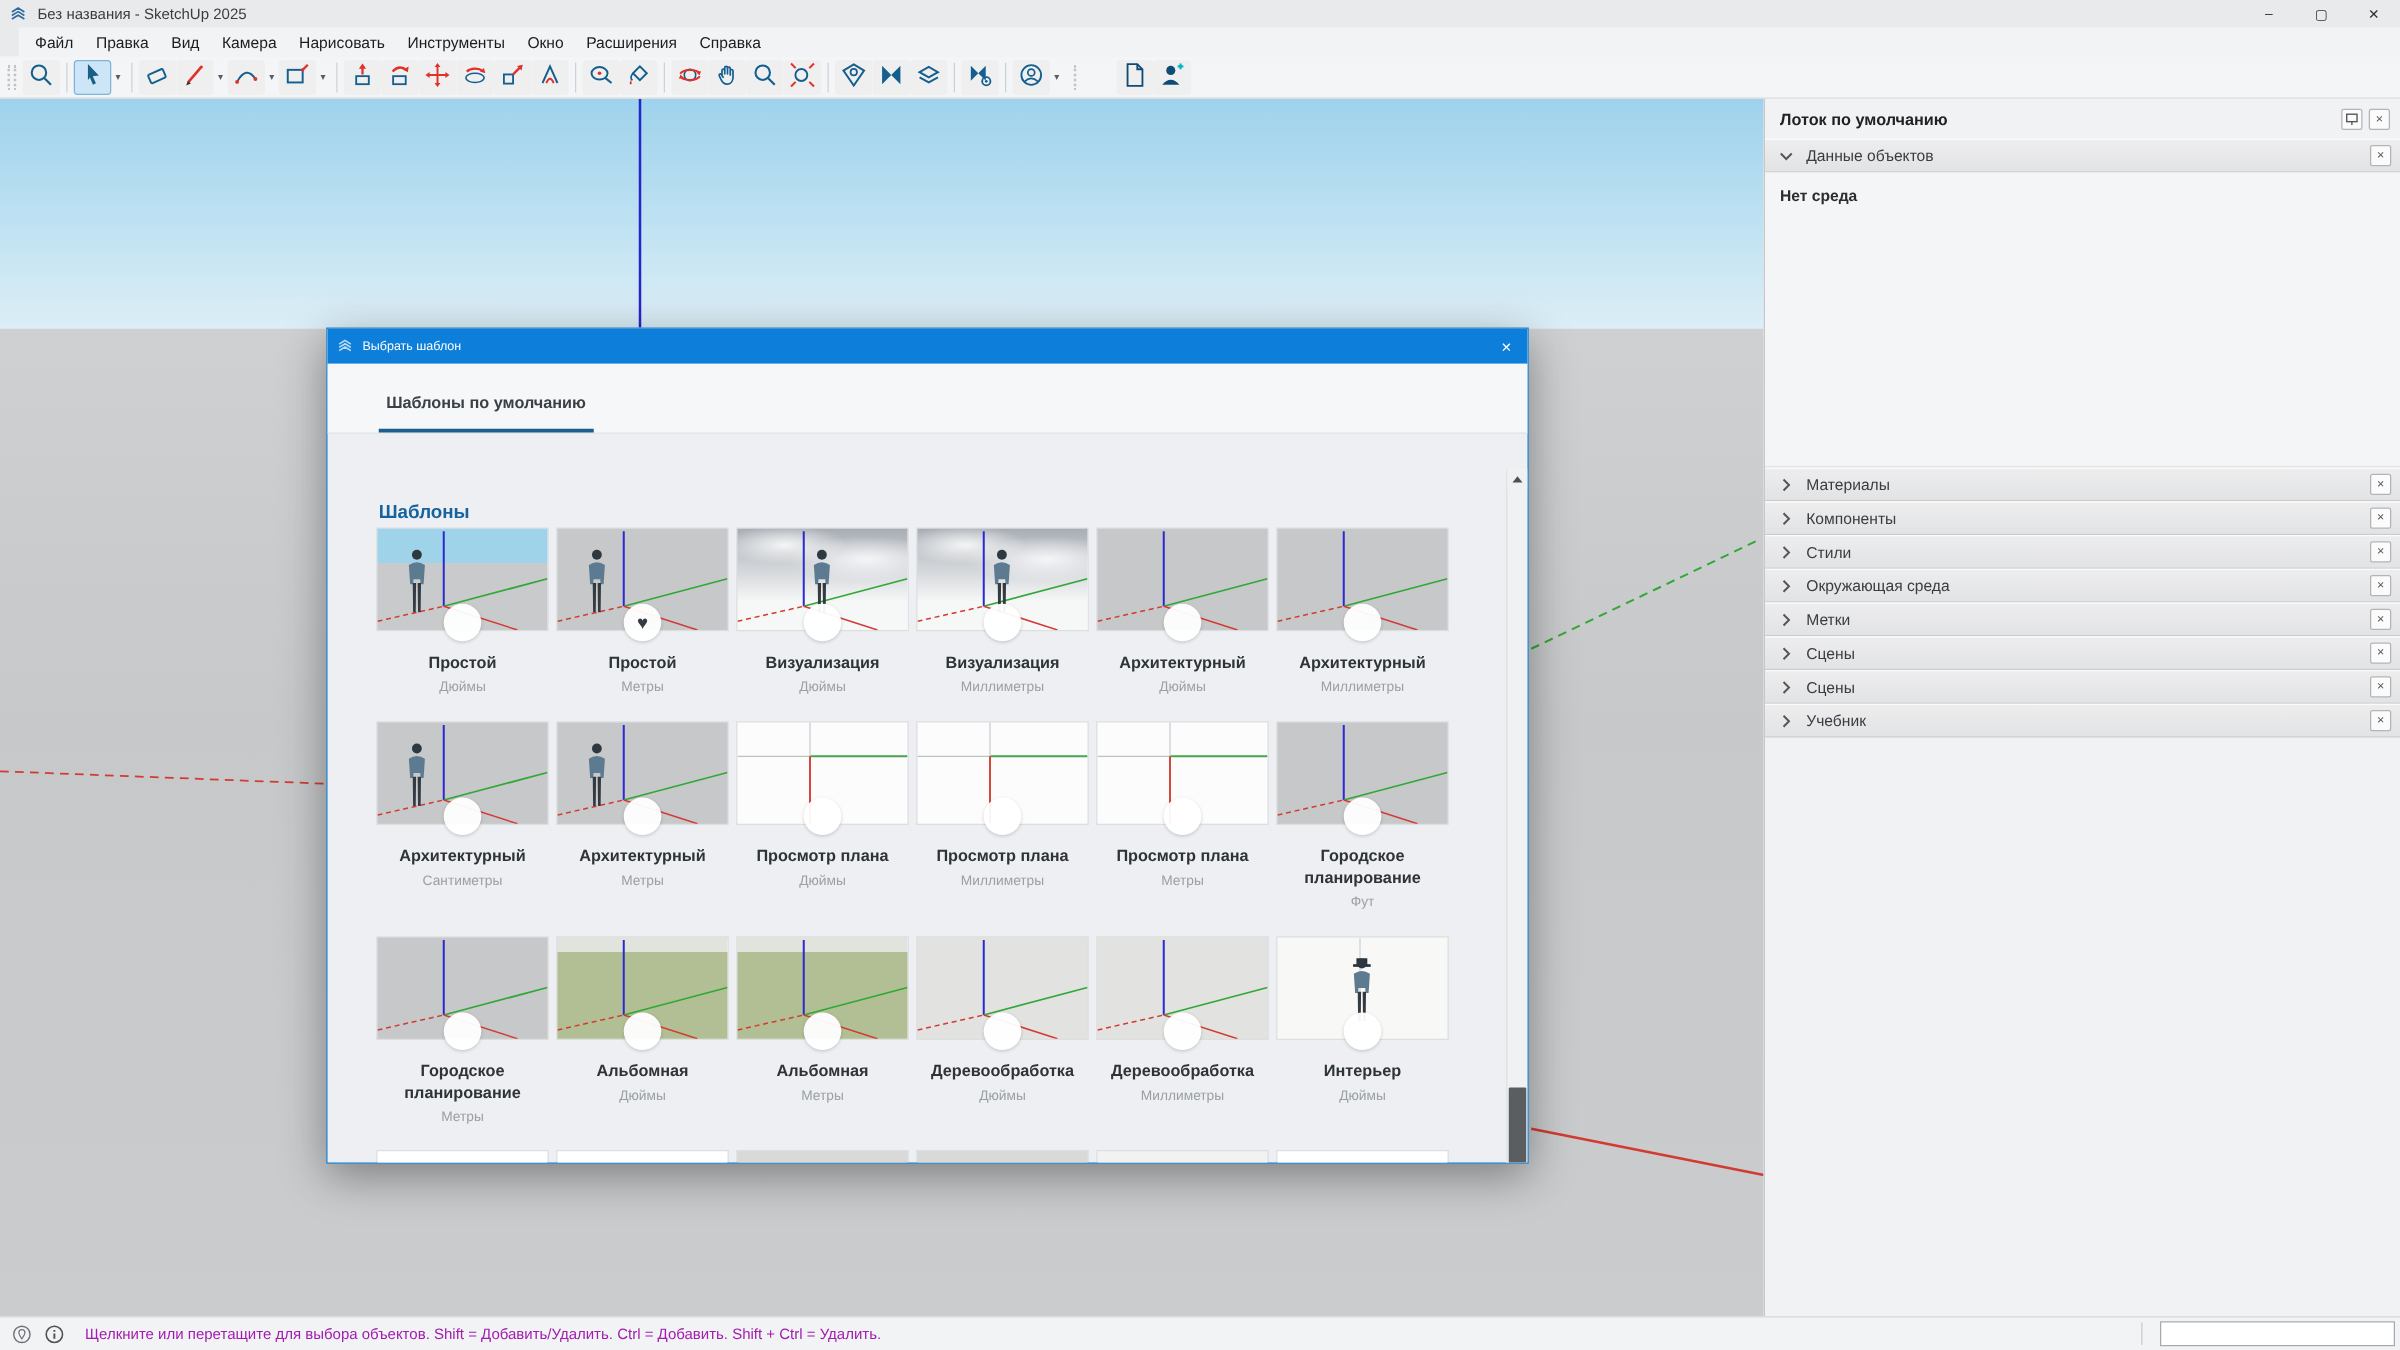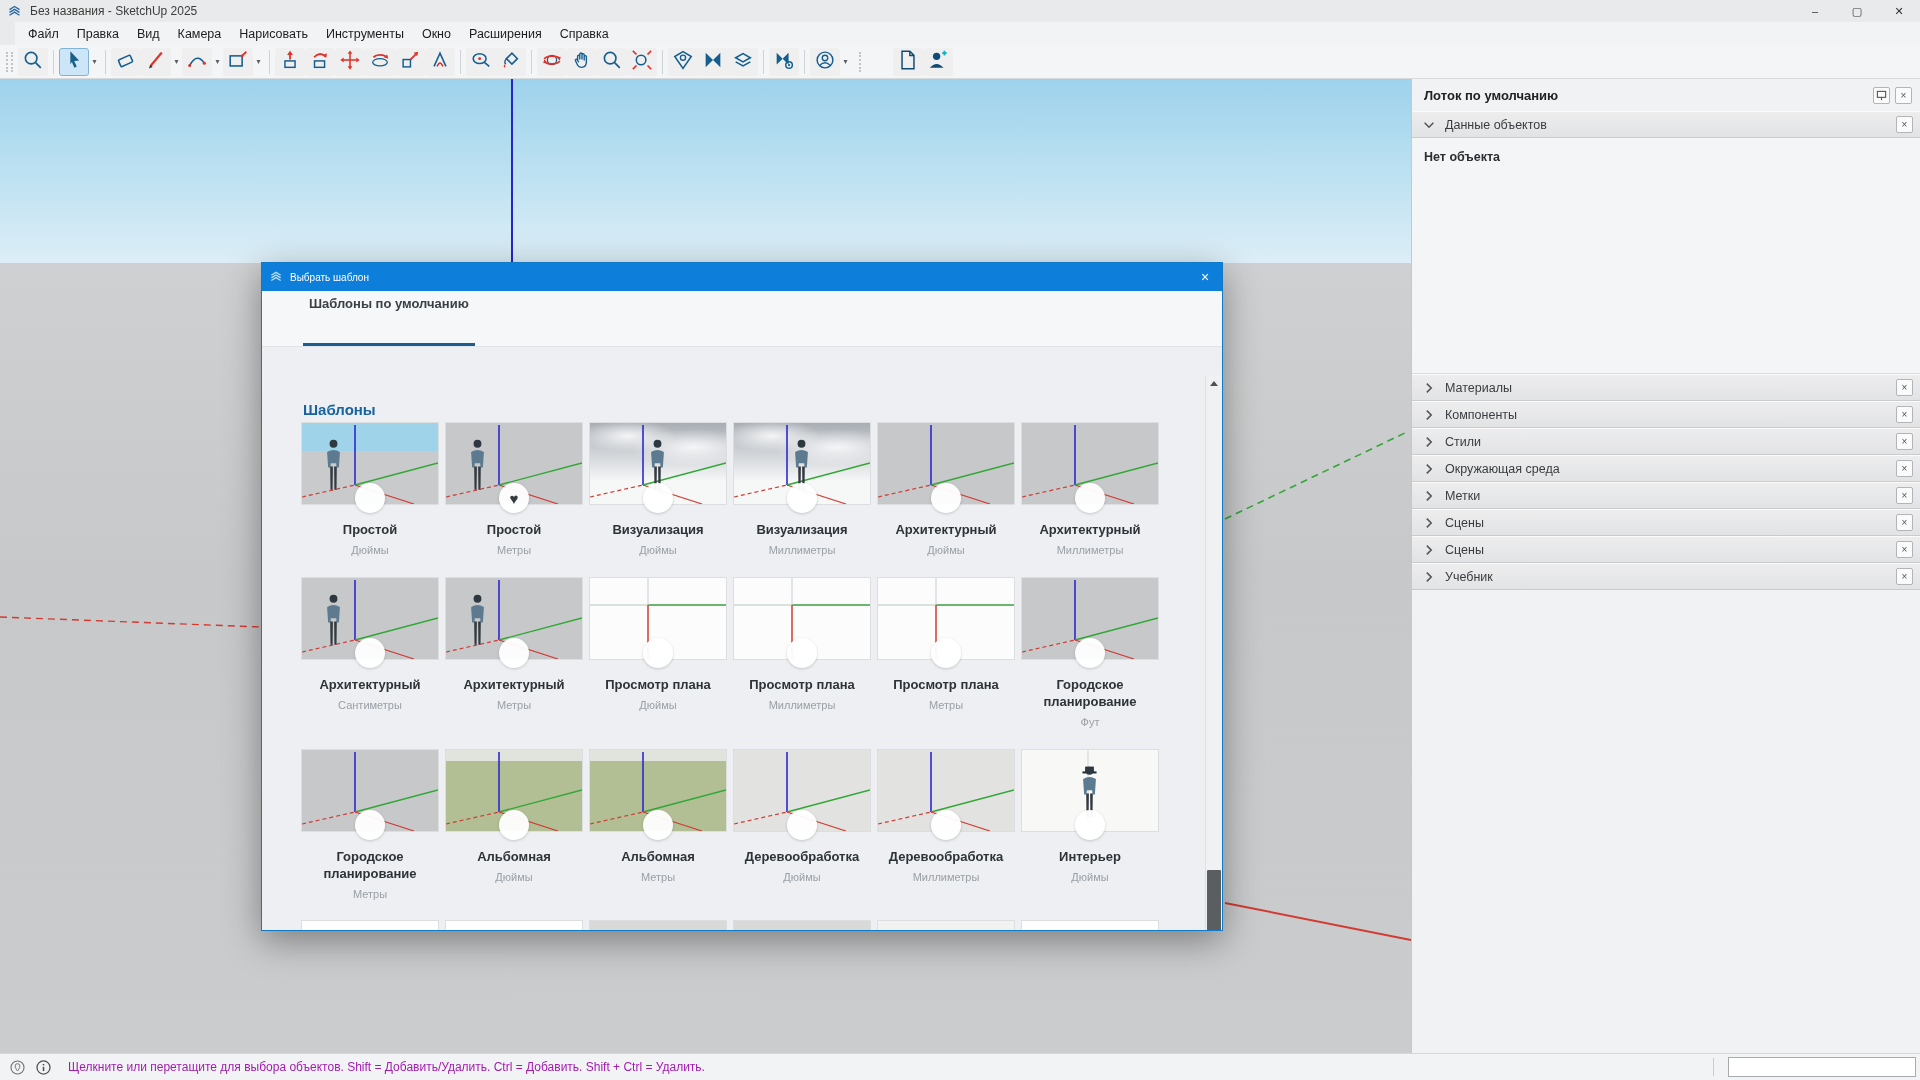--- a/index.html
+++ b/index.html
@@ -65,21 +65,21 @@
 
   
   .dialog{position:absolute;left:261px;top:262px;width:962px;height:669px;background:#edeff2;
     border:1px solid #1079c8;box-shadow:0 10px 34px rgba(0,0,0,.38);overflow:hidden;}
   .dlg-titlebar{height:28px;background:#0d7ed9;display:flex;align-items:center;color:#fff;}
   .dlg-titlebar .logo{width:14px;height:14px;margin-left:7px;opacity:.9;}
   .dlg-title{font-size:10px;margin-left:7px;}
   .dlg-close{margin-left:auto;width:34px;height:28px;display:flex;align-items:center;
     justify-content:center;font-size:14px;color:#fff;}
   .dlg-tabs{height:56px;background:#f5f7f9;border-bottom:1px solid #e1e3e6;display:flex;align-items:flex-end;}
-  .dlg-tab{margin-left:41px;padding:0 6px 32px 6px;font-size:13px;font-weight:bold;color:#3b4045;
+  .dlg-tab{margin-left:41px;padding:0 6px 14px 6px;font-size:13px;font-weight:bold;color:#3b4045;
     border-bottom:3px solid #1c5e90;}
   .dlg-body{position:relative;height:585px;overflow:hidden;}
   .dlg-heading{position:absolute;left:41px;top:54px;font-size:15px;font-weight:bold;color:#17639f;}
   .cards{position:absolute;left:40px;top:76px;display:grid;grid-template-columns:repeat(6,136px);
     column-gap:8px;row-gap:22px;align-items:start;}
   .card{width:136px;text-align:center;}
   .thumb{position:relative;width:136px;height:81px;box-shadow:0 0 0 1px rgba(0,0,0,.07);}
   .thumb svg.ax,.thumb svg.plan{position:absolute;left:0;top:0;width:136px;height:81px;}
   .person{position:absolute;bottom:7px;height:58px;width:21px;}
   .fav{position:absolute;left:50%;bottom:-9px;transform:translateX(-50%);width:30px;height:30px;
@@ -346,21 +346,21 @@
   </div>
   <div id="tray-sections">
       <div class="tray-section">
         <span class="chev"><svg viewBox="0 0 16 16">
             <path d="M3 5.5l5 5 5-5" fill="none" stroke="#555" stroke-width="1.8"></path>
           </svg></span>
         <span class="tray-label">Данные объектов</span>
         <div class="sq-btn tray-close">×</div>
       </div>
       <div class="tray-content">
-        <div class="no-selection">Нет объекта</div>
+        <div class="no-selection">Нет среда</div>
       </div>
       <div class="tray-section">
         <span class="chev"><svg viewBox="0 0 16 16">
             <path d="M5.5 3l5 5-5 5" fill="none" stroke="#555" stroke-width="1.8"></path>
           </svg></span>
         <span class="tray-label">Материалы</span>
         <div class="sq-btn tray-close">×</div>
       </div>
       <div class="tray-section">
         <span class="chev"><svg viewBox="0 0 16 16">

